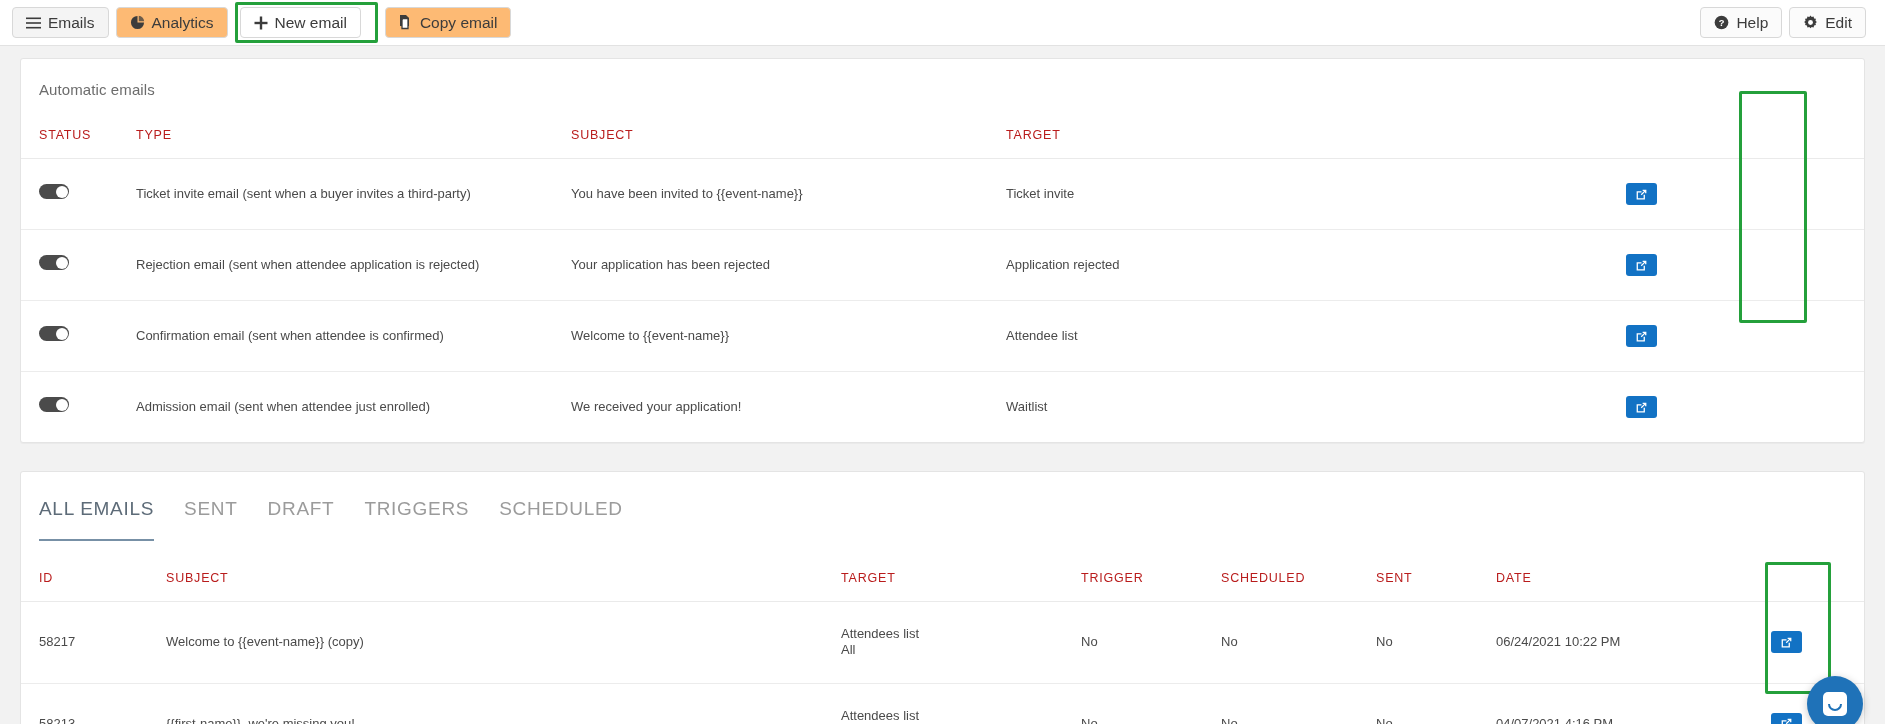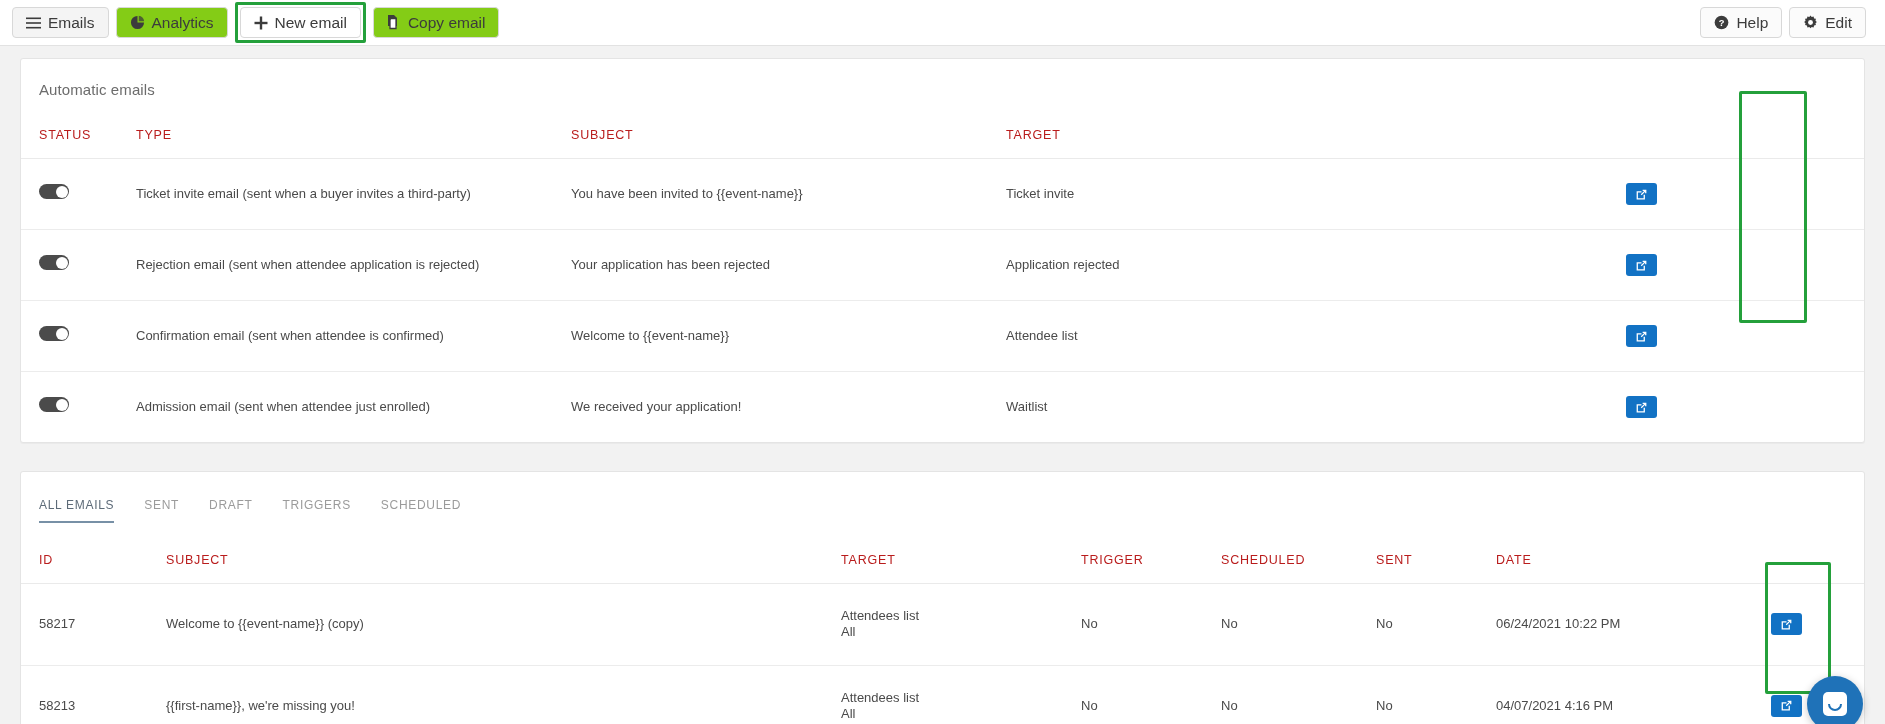--- a/index.html
+++ b/index.html
@@ -28,31 +28,31 @@
     padding: 0 13px;
     background: #f4f4f4;
     border: 1px solid #d8d8d8;
     border-radius: 4px;
     font-size: 15.5px;
     color: #3c3c3c;
     cursor: pointer;
     white-space: nowrap;
     margin-right: 7px;
   }
-  .tb-btn.plain { background: #84cc16; }
+  .tb-btn.plain { background: #fdba74; }
   .tb-btn .glyph { display: inline-flex; align-items: center; justify-content: center; }
 
   .hl-box {
     border: 3px solid #24a03b;
     border-radius: 2px;
     padding: 2px;
     display: inline-flex;
     margin-right: 7px;
   }
-  .hl-box .tb-btn { margin-right: 0; background: #fff; border-color: #d8d8d8; }
+  .hl-box .tb-btn { margin-right: 12px; background: #fff; border-color: #d8d8d8; }
 
   .tb-right {
     margin-left: auto;
     display: flex;
     align-items: center;
   }
   .tb-right .tb-btn { background: #fbfbfb; }
 
   
   .page { padding: 12px 20px 0 20px; }
@@ -132,24 +132,24 @@
   }
 
   
   .tabs {
     display: flex;
     gap: 30px;
     padding: 26px 18px 0 18px;
     border-bottom: 0;
   }
   .tab {
-    font-size: 12px;
+    font-size: 19px;
     letter-spacing: .7px;
     color: #9b9b9b;
-    padding-bottom: 9px;
+    padding-bottom: 19px;
     cursor: pointer;
     border-bottom: 2px solid transparent;
     white-space: nowrap;
   }
   .tab.active {
     color: #5d6b78;
     border-bottom-color: #7790a6;
   }
 
   .sub { display: block; }

